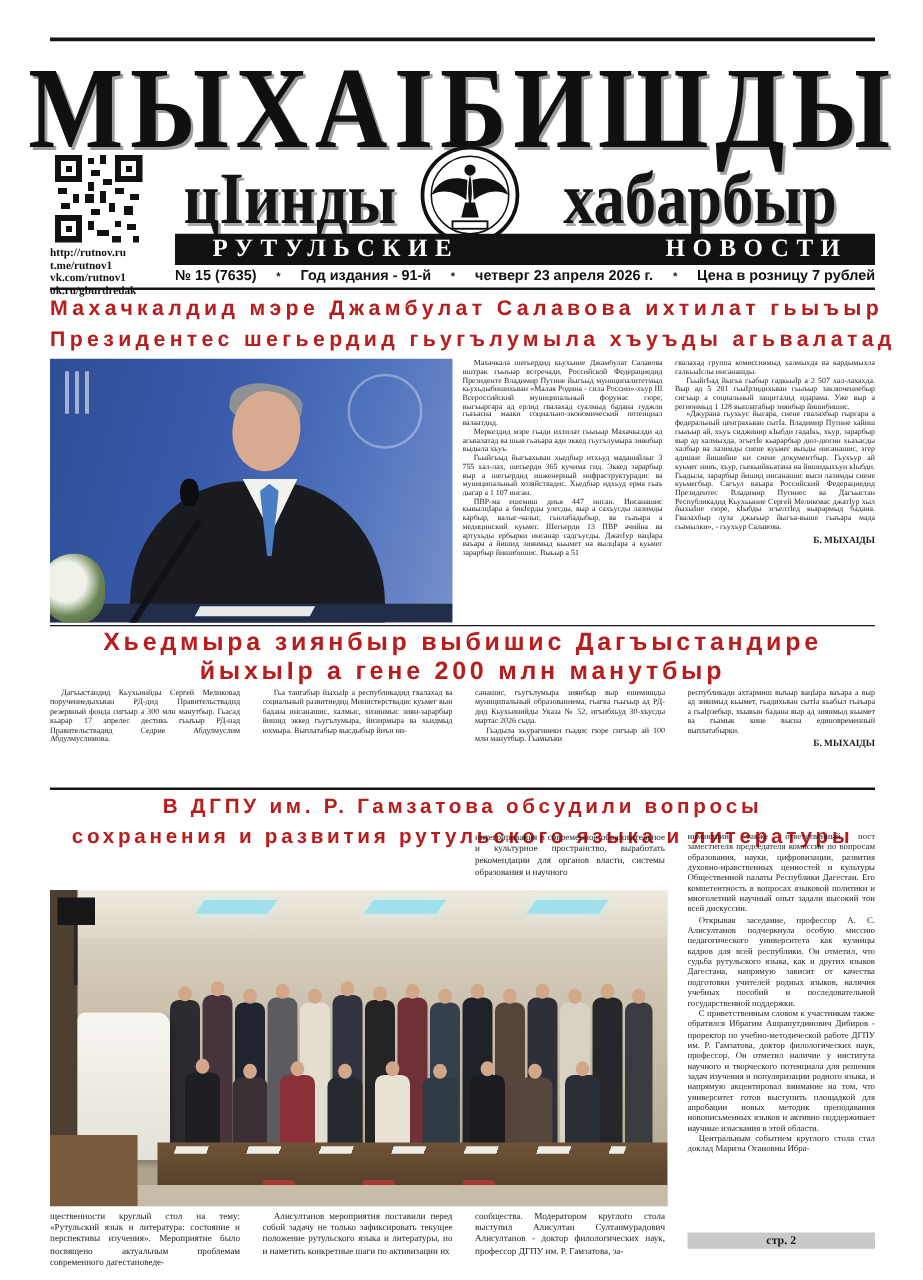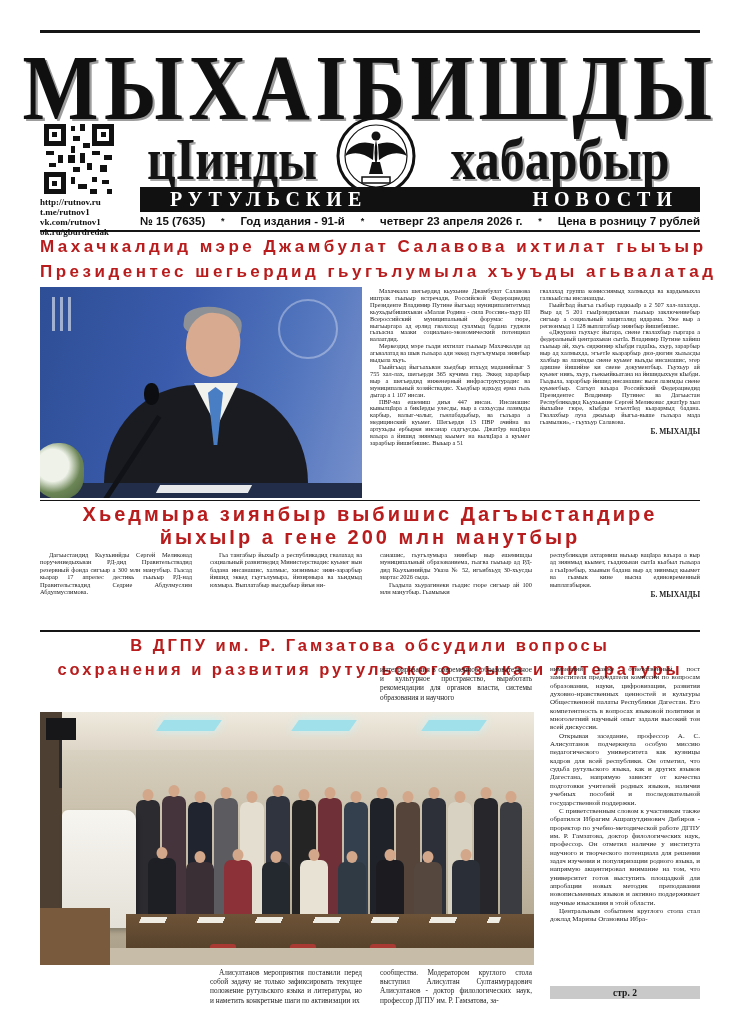--- a/index.html
+++ b/index.html
@@ -267,20 +267,23 @@
     <div class="p2-podium"></div>
     <div class="p2-desk"></div>
     <div class="p2-paperrow"></div>
     <div class="p2-chair" style="left:170px;"></div>
     <div class="p2-chair" style="left:250px;"></div>
     <div class="p2-chair" style="left:330px;"></div>
     <div class="p2-floor"></div>
     <div class="p2-wood"></div>
   </div>
 
+  <div class="col c-ru" style="left:40px;top:968px;width:152px;height:54px;">
+    <p class="ni">щественности круглый стол на тему: «Рутульский язык и литература: состояние и перспективы изучения». Мероприятие было посвящено актуальным проблемам современного дагестановеде-</p>
+  </div>
   <div class="col c-ru" style="left:210px;top:968px;width:152px;height:54px;">
     <p>Алисултанов мероприятия поставили перед собой задачу не только зафиксировать текущее положение рутульского языка и литературы, но и наметить конкретные шаги по активизации их</p>
   </div>
   <div class="col c-ru" style="left:380px;top:968px;width:152px;height:54px;">
     <p class="ni">сообщества. Модератором круглого стола выступил Алисултан Султанмурадович Алисултанов - доктор филологических наук, профессор ДГПУ им. Р. Гамзатова, за-</p>
   </div>
 
   <div class="page-ref">
     <span>стр. 2</span>
   </div>

